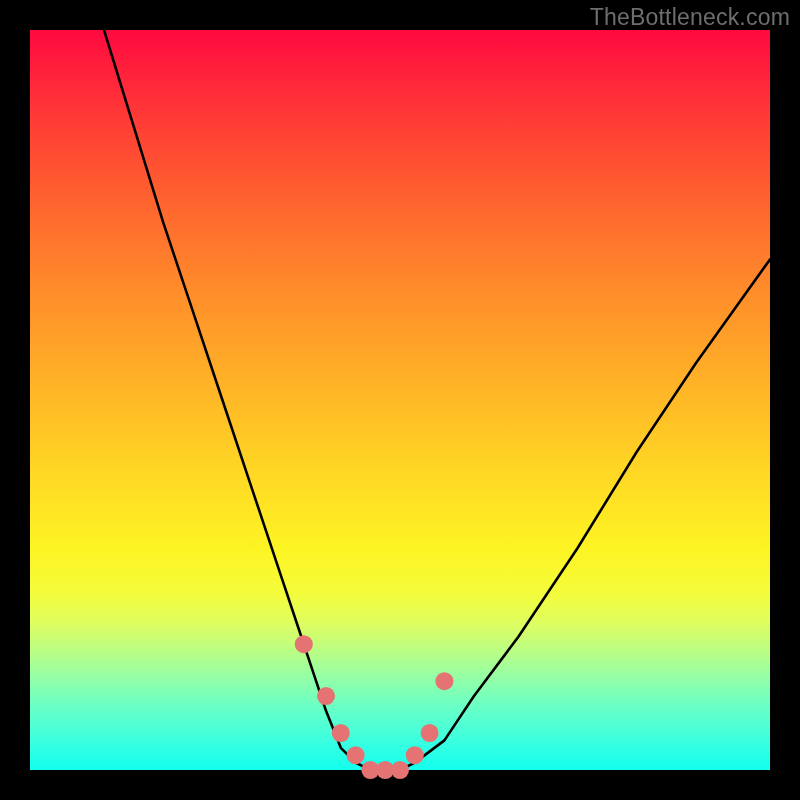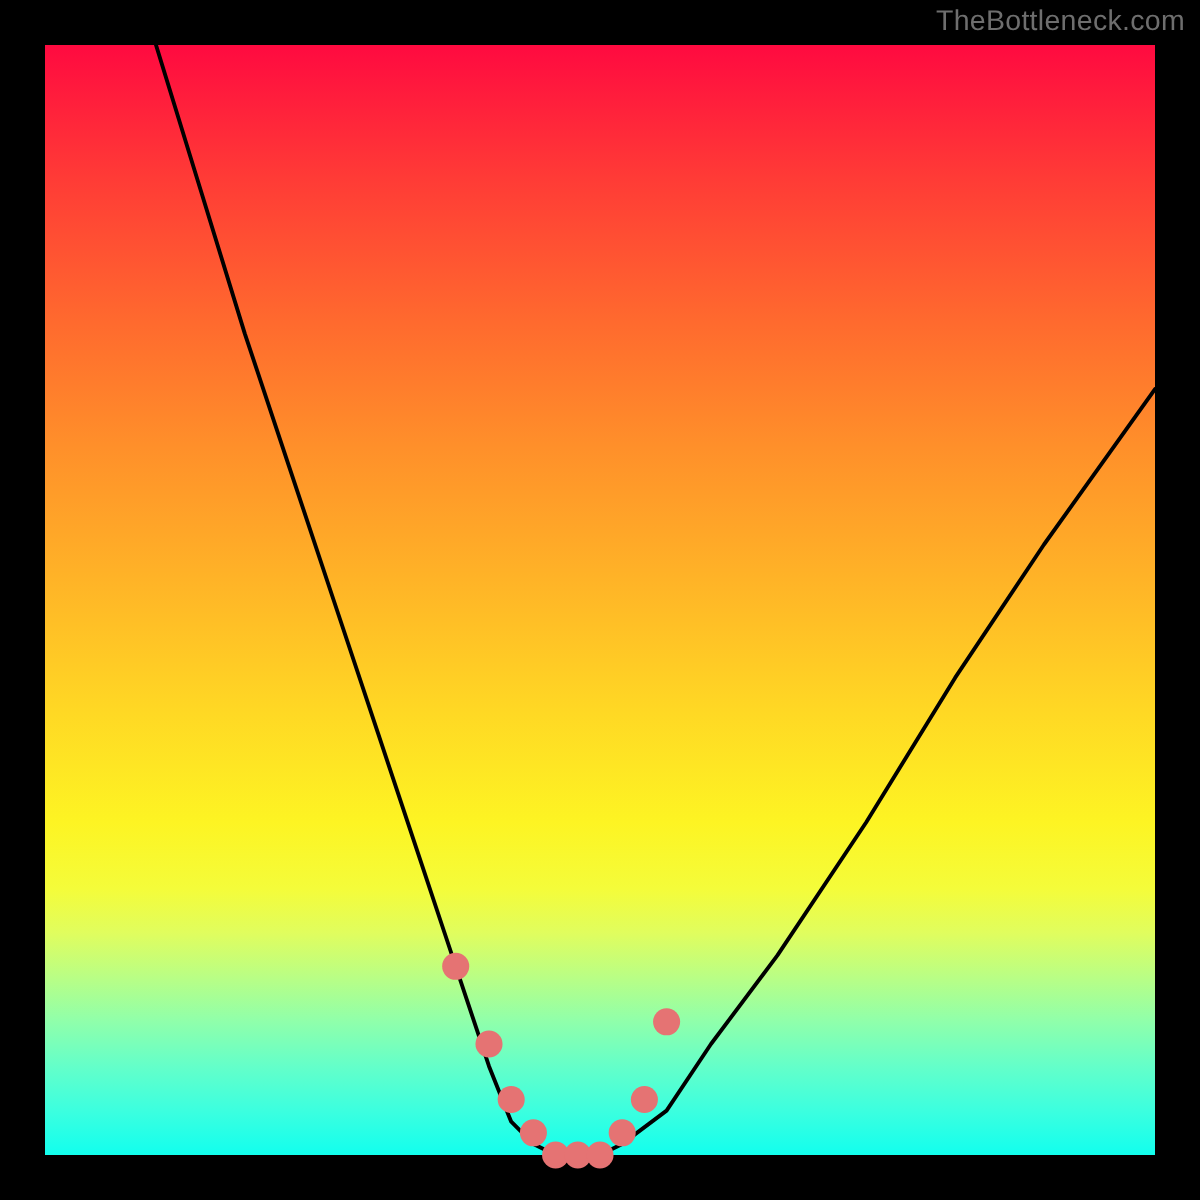--- a/index.html
+++ b/index.html
@@ -13,21 +13,21 @@
     height: 800px;
     position: relative;
     background: #000;
     overflow: hidden;
   }
   .watermark {
     position: absolute;
     top: 4px;
     right: 10px;
     color: #6e6e6e;
-    font-size: 19px;
+    font-size: 23px;
     font-family: Arial, sans-serif;
     z-index: 5;
     letter-spacing: 0.2px;
   }
   .plot {
     position: absolute;
     left: 30px;
     top: 30px;
     width: 740px;
     height: 740px;

